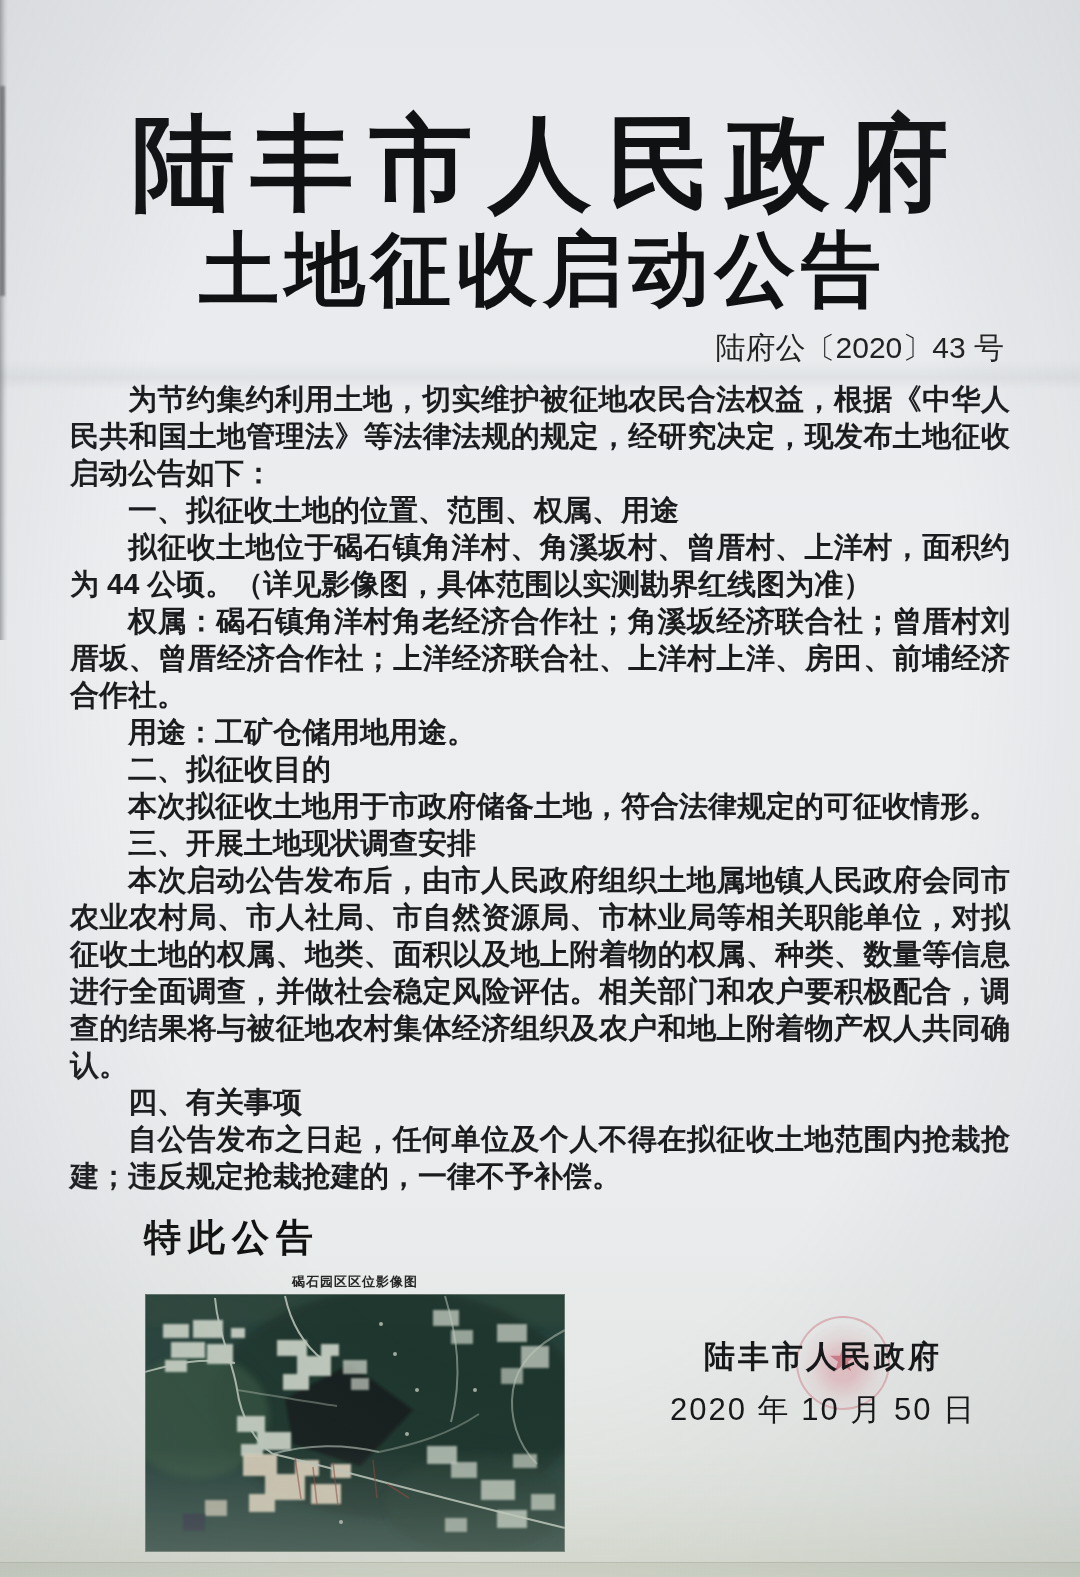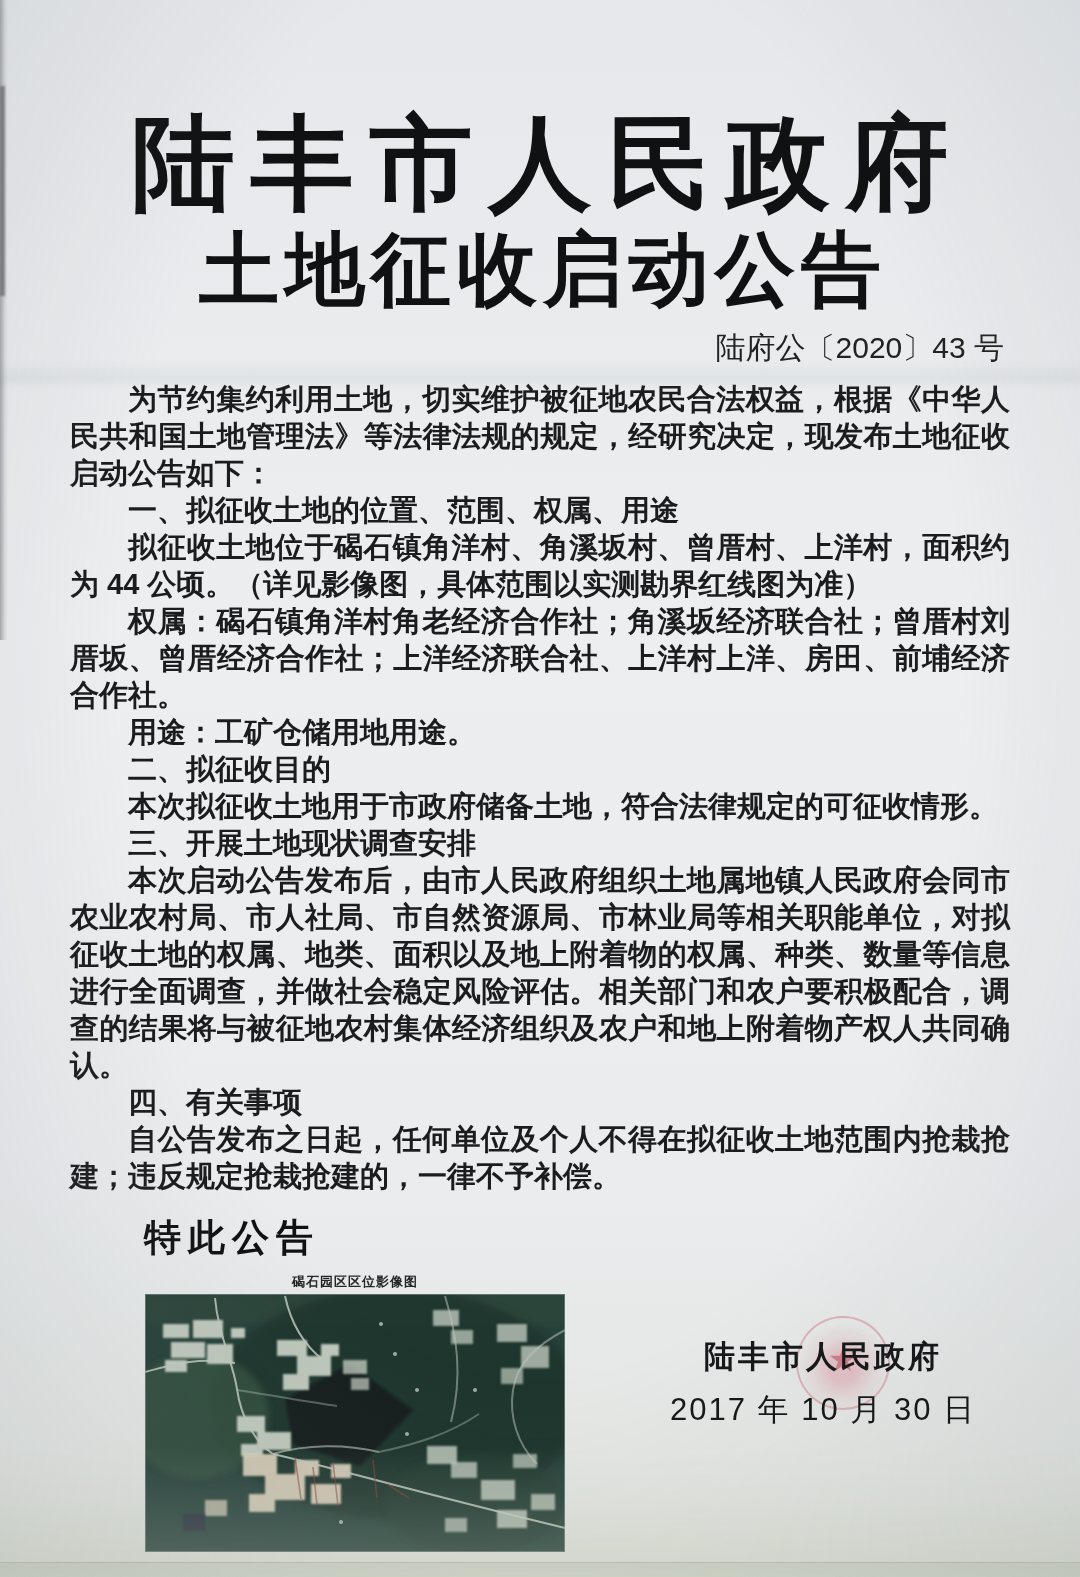--- a/index.html
+++ b/index.html
@@ -169,21 +169,21 @@
       <rect x="0.5" y="0.5" width="419" height="257" fill="none" stroke="#9aa29a" stroke-width="1" opacity=".5"></rect>
     </svg>
   </figure>
 
   <div class="seal">
     <span class="star">★</span>
   </div>
 
   <div class="signature">
     <div class="issuer">陆丰市人民政府</div>
-    <div class="date">2017 年 10 月 30 日</div>
+    <div class="date">2020 年 10 月 50 日</div>
   </div>
 
   <div class="bottom-tint"></div>
   <div class="fold"></div>
   <div class="left-edge"></div>
   <div class="left-edge2"></div>
   <div class="vignette"></div>
 </div>
 
 </body></html>

